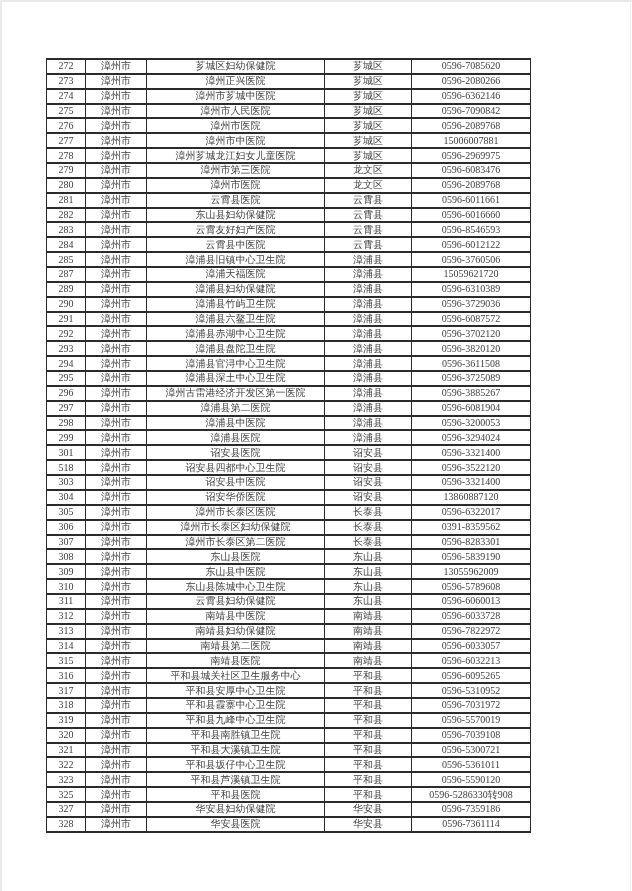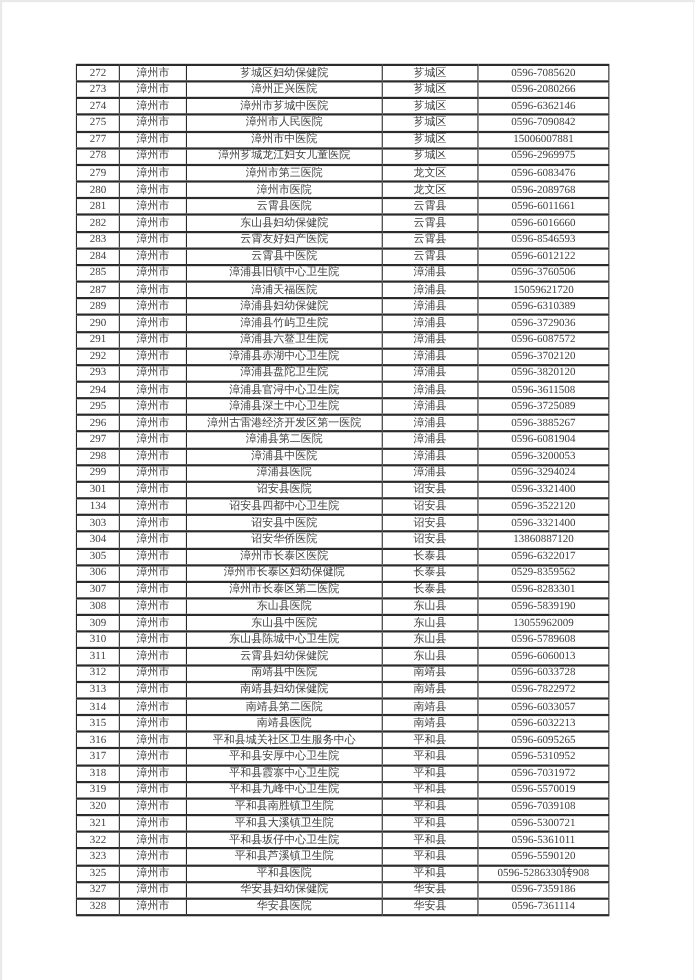--- a/index.html
+++ b/index.html
@@ -26,21 +26,21 @@
     width: 2px; height: 891px;
     background: #e9e9e9;
   }
   .edge-right {
     position: absolute; right: 1px; top: 0;
     width: 1px; height: 891px;
     background: #efefef;
   }
   .table-wrap {
     position: absolute;
-    left: 69px;
+    left: 46px;
     top: 58px;
     width: 484px;
     height: 775px;
   }
   table.hospital-table {
     width: 484px;
     height: 775px;
     border-collapse: collapse;
     table-layout: fixed;
   }
@@ -103,20 +103,27 @@
     <td>0596-6362146</td>
   </tr>
           <tr>
     <td>275</td>
     <td>漳州市</td>
     <td>漳州市人民医院</td>
     <td>芗城区</td>
     <td>0596-7090842</td>
   </tr>
           <tr>
+    <td>276</td>
+    <td>漳州市</td>
+    <td>漳州市医院</td>
+    <td>芗城区</td>
+    <td>0596-2089768</td>
+  </tr>
+          <tr>
     <td>277</td>
     <td>漳州市</td>
     <td>漳州市中医院</td>
     <td>芗城区</td>
     <td>15006007881</td>
   </tr>
           <tr>
     <td>278</td>
     <td>漳州市</td>
     <td>漳州芗城龙江妇女儿童医院</td>
@@ -257,21 +264,21 @@
     <td>0596-3294024</td>
   </tr>
           <tr>
     <td>301</td>
     <td>漳州市</td>
     <td>诏安县医院</td>
     <td>诏安县</td>
     <td>0596-3321400</td>
   </tr>
           <tr>
-    <td>134</td>
+    <td>518</td>
     <td>漳州市</td>
     <td>诏安县四都中心卫生院</td>
     <td>诏安县</td>
     <td>0596-3522120</td>
   </tr>
           <tr>
     <td>303</td>
     <td>漳州市</td>
     <td>诏安县中医院</td>
     <td>诏安县</td>
@@ -289,21 +296,21 @@
     <td>漳州市</td>
     <td>漳州市长泰区医院</td>
     <td>长泰县</td>
     <td>0596-6322017</td>
   </tr>
           <tr>
     <td>306</td>
     <td>漳州市</td>
     <td>漳州市长泰区妇幼保健院</td>
     <td>长泰县</td>
-    <td>0529-8359562</td>
+    <td>0391-8359562</td>
   </tr>
           <tr>
     <td>307</td>
     <td>漳州市</td>
     <td>漳州市长泰区第二医院</td>
     <td>长泰县</td>
     <td>0596-8283301</td>
   </tr>
           <tr>
     <td>308</td>

